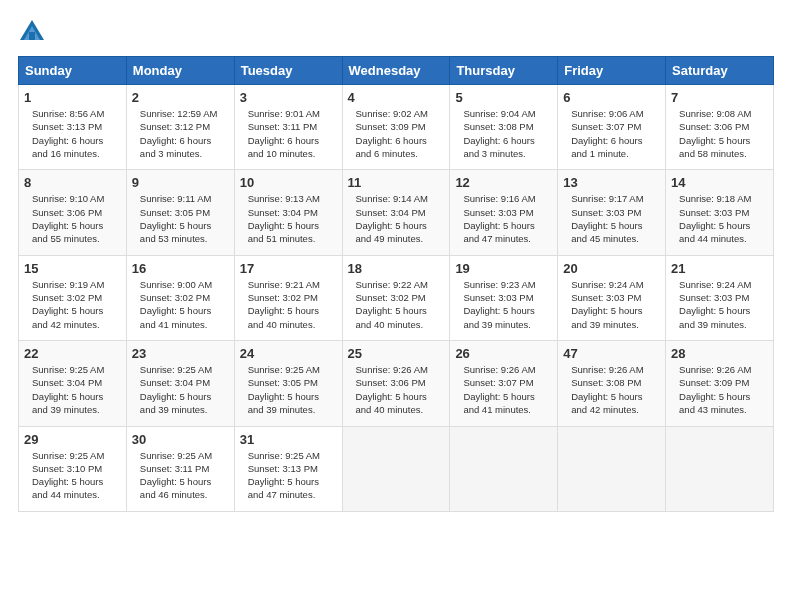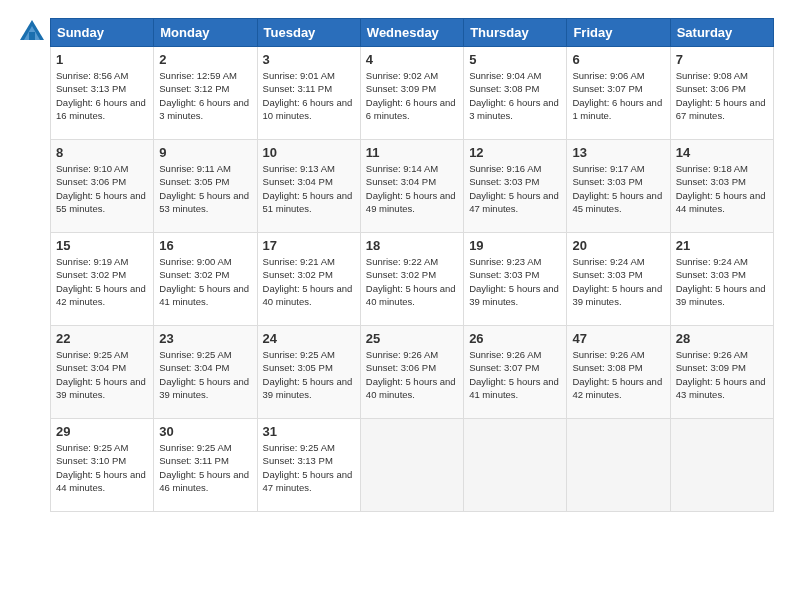--- a/index.html
+++ b/index.html
@@ -8,20 +8,21 @@
       background: #fff;
       width: 792px;
       height: 612px;
       overflow: hidden;
     }
     .page {
       width: 792px;
       height: 524px;
       padding: 18px 18px 12px 18px;
       display: flex;
+      flex-direction: column;
     }
     .header {
       display: flex;
       justify-content: space-between;
       align-items: flex-start;
       margin-bottom: 10px;
     }
     .logo {
       display: flex;
       align-items: center;
@@ -87,20 +88,21 @@
     .day-num {
       font-size: 13px;
       font-weight: bold;
       display: block;
       margin-bottom: 2px;
     }
     .day-info {
       font-size: 9.5px;
       line-height: 1.4;
       color: #333;
+      margin-left: 8px;
     }
   </style>
 </head>
 <body>
 
 <div class="page">
   <div class="header">
     <div class="logo">
       <svg class="logo-icon" viewBox="0 0 28 28">
         <polygon points="14,2 26,22 2,22" fill="#1a6faf"></polygon>
@@ -178,21 +180,21 @@
             <span>Sunrise: 9:06 AM</span><br>
             <span>Sunset: 3:07 PM</span><br>
             <span>Daylight: 6 hours and 1 minute.</span>
           </div>
           </td>
           <td>
             <span class="day-num">7</span>
           <div class="day-info">
             <span>Sunrise: 9:08 AM</span><br>
             <span>Sunset: 3:06 PM</span><br>
-            <span>Daylight: 5 hours and 67 minutes.</span>
+            <span>Daylight: 5 hours and 58 minutes.</span>
           </div>
           </td>
         </tr>
         <tr>
           <td>
             <span class="day-num">8</span>
           <div class="day-info">
             <span>Sunrise: 9:10 AM</span><br>
             <span>Sunset: 3:06 PM</span><br>
             <span>Daylight: 5 hours and 55 minutes.</span>

